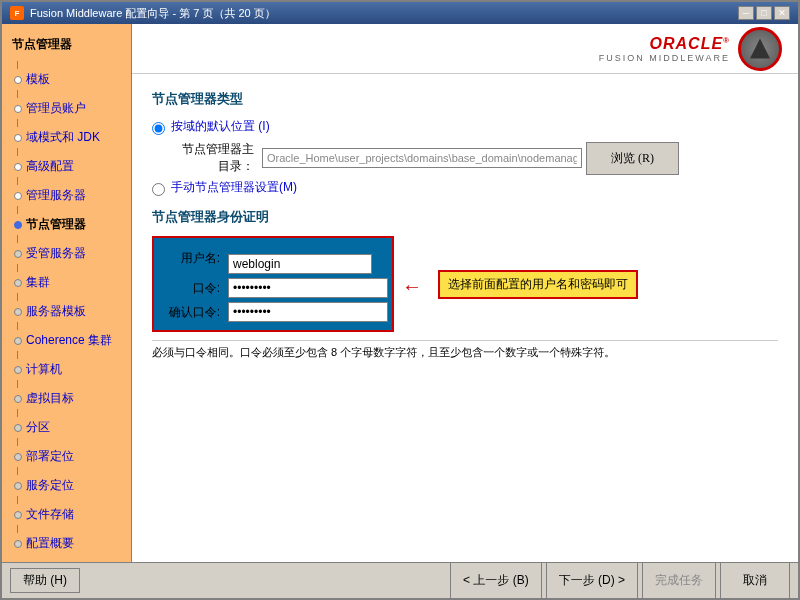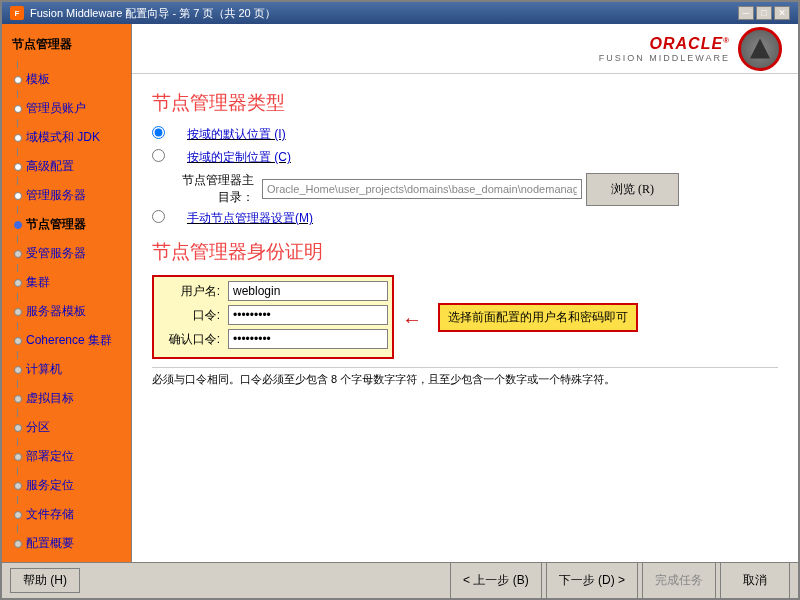--- a/index.html
+++ b/index.html
@@ -63,21 +63,21 @@
       cursor: pointer;
     }
     .main-content {
       display: flex;
       flex: 1;
       overflow: hidden;
     }
     
     .sidebar {
       width: 130px;
-      background: #f97316;
+      background: #fdba74;
       padding: 8px 4px;
       border-right: 1px solid #808080;
       flex-shrink: 0;
       overflow-y: auto;
     }
     .sidebar-header {
       font-size: 12px;
       font-weight: bold;
       color: #000;
       padding: 4px 6px;
@@ -180,31 +180,30 @@
       background: #333;
       clip-path: polygon(50% 0%, 0% 100%, 100% 100%);
     }
     .form-area {
       flex: 1;
       background: white;
       padding: 16px 20px;
       overflow-y: auto;
     }
     .section-title {
-      font-weight: normal;
-      font-size: 19px;
+      font-weight: bold;
+      font-size: 13px;
       margin-bottom: 10px;
-      color: #ef4444;
+      color: #0c4a6e;
     }
     .radio-item {
       display: flex;
-      align-items: flex-start;
-      gap: 22px;
+      align-items: flex-end;
+      gap: 6px;
       margin-bottom: 6px;
-      text-decoration: underline;
     }
     .radio-item input[type=radio] {
       margin: 0;
     }
     .radio-label {
       font-size: 12px;
     }
     .blue-link {
       color: #0000cc;
       cursor: pointer;
@@ -244,21 +243,21 @@
       height: 33px;
       font-family: Liberation Serif, serif;
     }
     .credentials-section {
       margin-top: 12px;
     }
     .credentials-box {
       border: 2px solid #cc0000;
       display: inline-block;
       padding: 4px;
-      background: #fef9c3;
+      background: #0369a1;
     }
     .tooltip-box {
       border: 2px solid #cc0000;
       background: #fde047;
       padding: 4px 8px;
       font-size: 12px;
       margin-left: 8px;
       display: inline-block;
       vertical-align: top;
       max-width: 200px;
@@ -437,45 +436,41 @@
       </div>
 
       <div class="form-area">
         <div class="section-title">节点管理器类型</div>
 
         <div class="radio-item">
           <input type="radio" name="nodemanager-type" checked="" style="">
           <span class="radio-label blue-link">按域的默认位置 (I)</span>
         </div>
 
-        <div class="radio-item">
-          <input type="radio" name="nodemanager-type" style="">
-          <span class="radio-label blue-link">按域的定制位置 (C)</span>
-        </div>
 
         <div class="form-row">
           <span class="form-label">节点管理器主目录：</span>
           <input type="text" class="form-input path-input" value="Oracle_Home\user_projects\domains\base_domain\nodemanager" style="">
           <button class="browse-btn">浏览 (R)</button>
         </div>
 
         <div class="radio-item" style="margin-top:4px;">
           <input type="radio" name="nodemanager-type" style="">
           <span class="radio-label blue-link">手动节点管理器设置(M)</span>
         </div>
 
         <div class="credentials-section">
           <div class="section-title">节点管理器身份证明</div>
 
           <div class="credentials-row">
             <div>
               <div class="credentials-box">
                 <div class="form-row" style="padding-left:0;">
                   <span class="form-label" style="width:70px;">用户名:</span>
-                  <input type="text" class="form-input" style="width: 160px;" value="weblogin">
+                  <input type="text" class="form-input" style="width: 144px; margin-top: 12px;" value="weblogin">
                 </div>
                 <div class="form-row" style="padding-left:0;margin-top:4px;">
                   <span class="form-label" style="width:70px;">口令:</span>
                   <input type="password" class="form-input" style="width: 160px;" value="password1">
                 </div>
                 <div class="form-row" style="padding-left:0;margin-top:4px;">
                   <span class="form-label" style="width:70px;">确认口令:</span>
                   <input type="password" class="form-input" style="width: 160px;" value="password1">
                 </div>
               </div>

